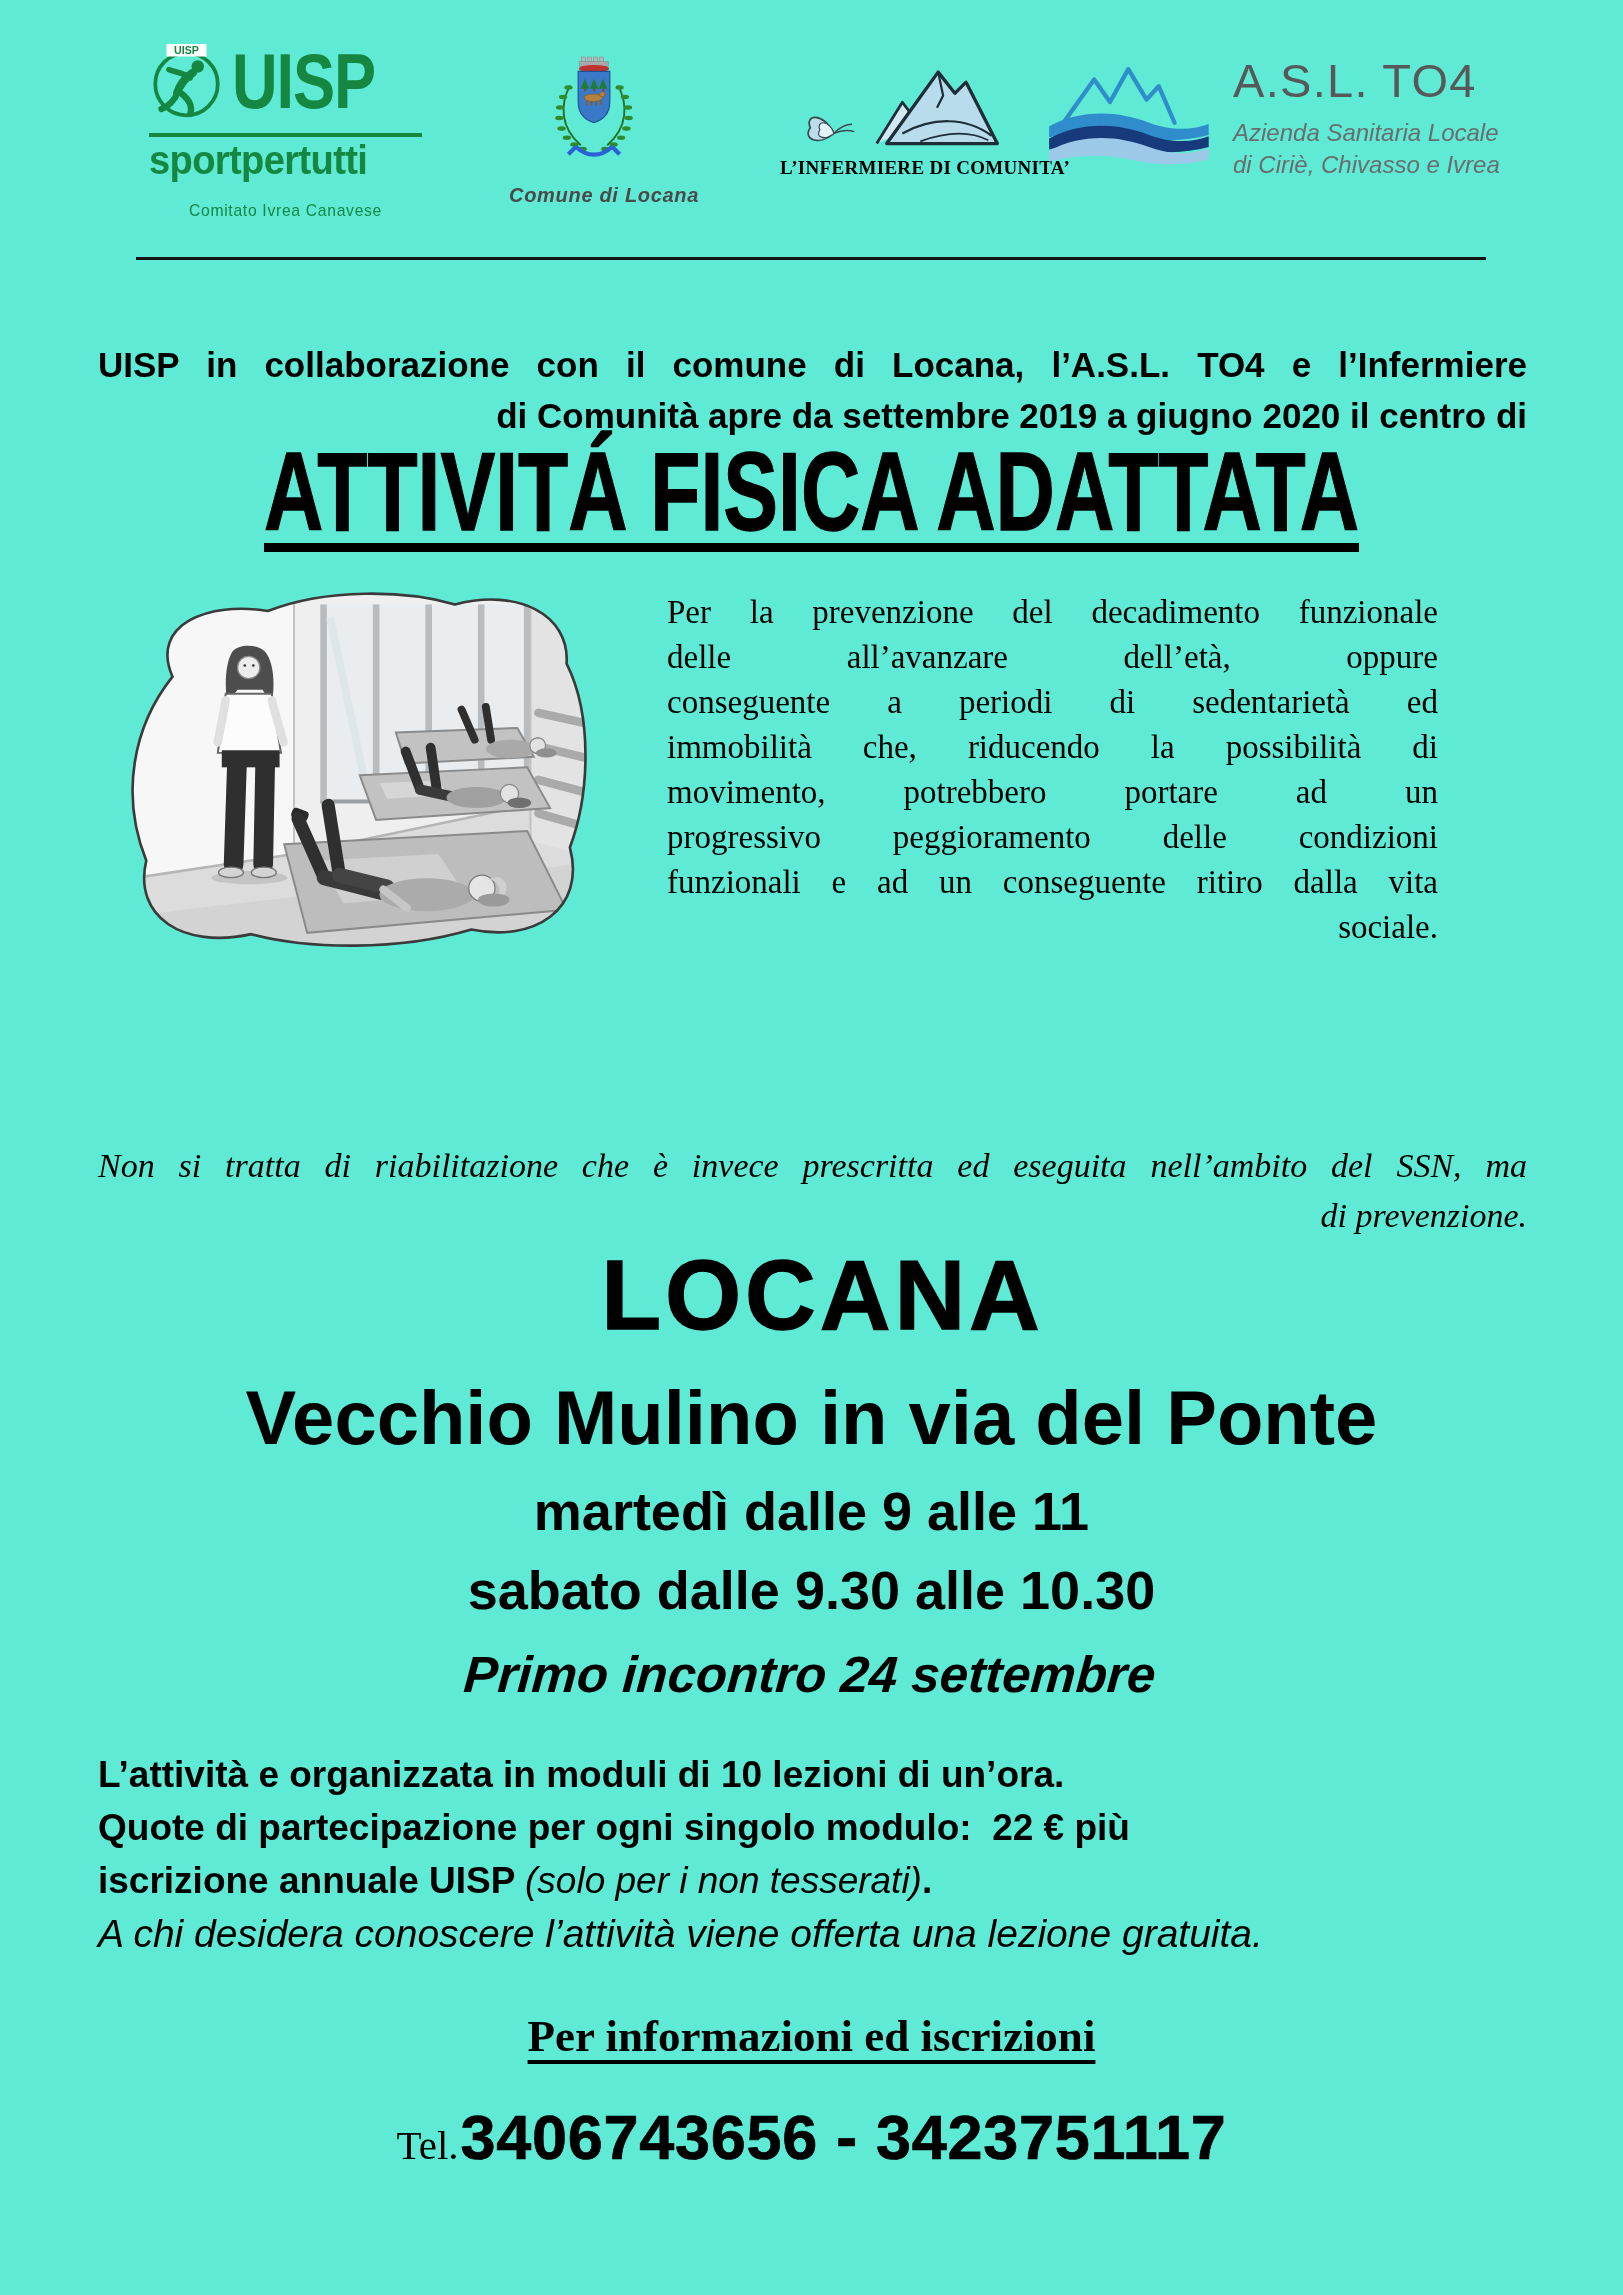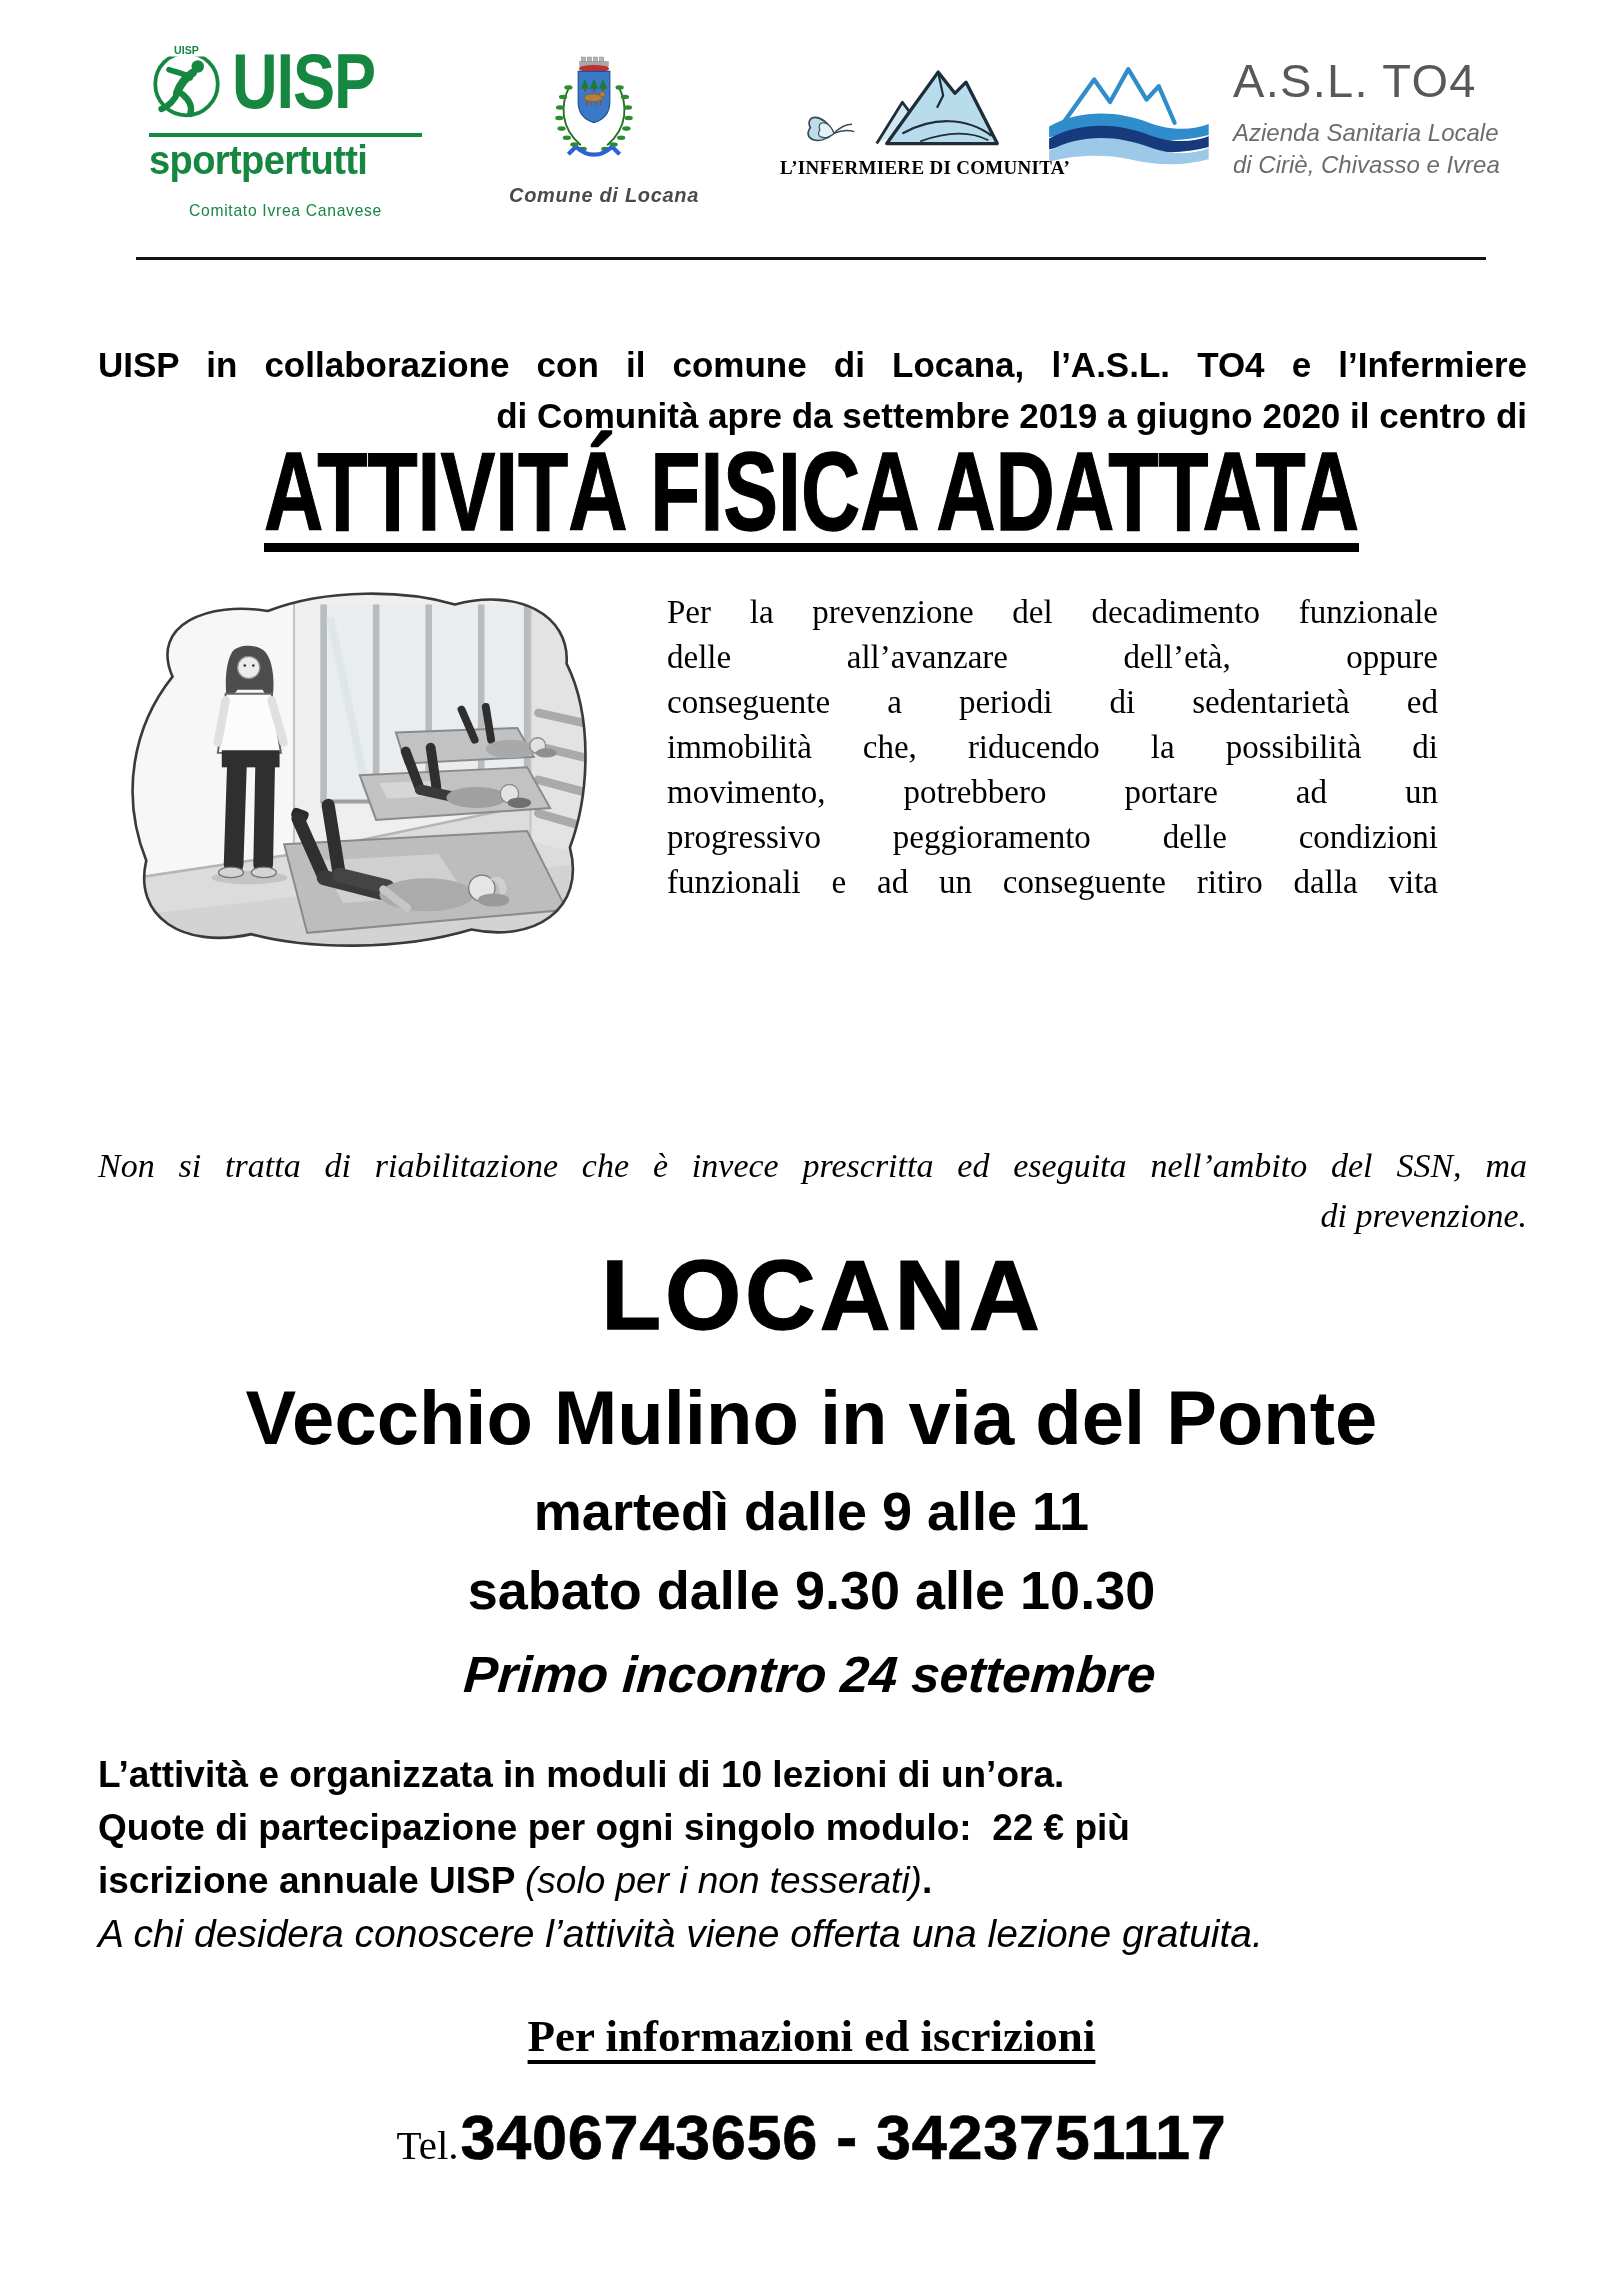--- a/index.html
+++ b/index.html
@@ -1,16 +1,16 @@
 <!DOCTYPE html>
 <html style="font-size:10.5px"><head>
 <meta charset="utf-8">
 <style>
   html,body{margin:0;padding:0;background:#888;}
-  #page{position:relative;width:1623px;height:2295px;background:#ffffff;overflow:hidden;
+  #page{position:relative;width:1623px;height:2295px;background:#5eead4;overflow:hidden;
         font-family:"Liberation Sans",sans-serif;color:#000;}
   .abs{position:absolute;}
 
   
   .uisp{left:149px;top:33px;width:281px;}
   .uisp-row{display:flex;align-items:center;gap:7.9px;height:97px;}
   .uisp-word{font-size:77px;font-weight:700;color:#158741;letter-spacing:-1.3px;line-height:1;
              transform:scaleX(.82);transform-origin:0 50%;white-space:nowrap;}
   .uisp-rule{height:4.6px;background:#158741;width:273px;margin-top:2.6px;}
   .uisp-sub{font-size:41px;font-weight:700;color:#158741;line-height:1.1;white-space:nowrap;
@@ -278,20 +278,21 @@
   </svg>
 
   <div class="abs desc">
     <div class="jl">Per la prevenzione del decadimento funzionale</div>
     <div class="jl">delle all’avanzare dell’età, oppure</div>
     <div class="jl">conseguente a periodi di sedentarietà ed</div>
     <div class="jl">immobilità che, riducendo la possibilità di</div>
     <div class="jl">movimento, potrebbero portare ad un</div>
     <div class="jl">progressivo peggioramento delle condizioni</div>
     <div class="jl">funzionali e ad un conseguente ritiro dalla vita</div>
+    <div class="ll">sociale.</div>
   </div>
 
 
   <div class="abs block note">
     <div class="jl">Non si tratta di riabilitazione che è invece prescritta ed eseguita nell’ambito del SSN, ma</div>
     <div class="ll">di prevenzione.</div>
   </div>
 
   <div class="abs ccenter city">LOCANA</div>
   <div class="abs ccenter venue">Vecchio Mulino in via del Ponte</div>

